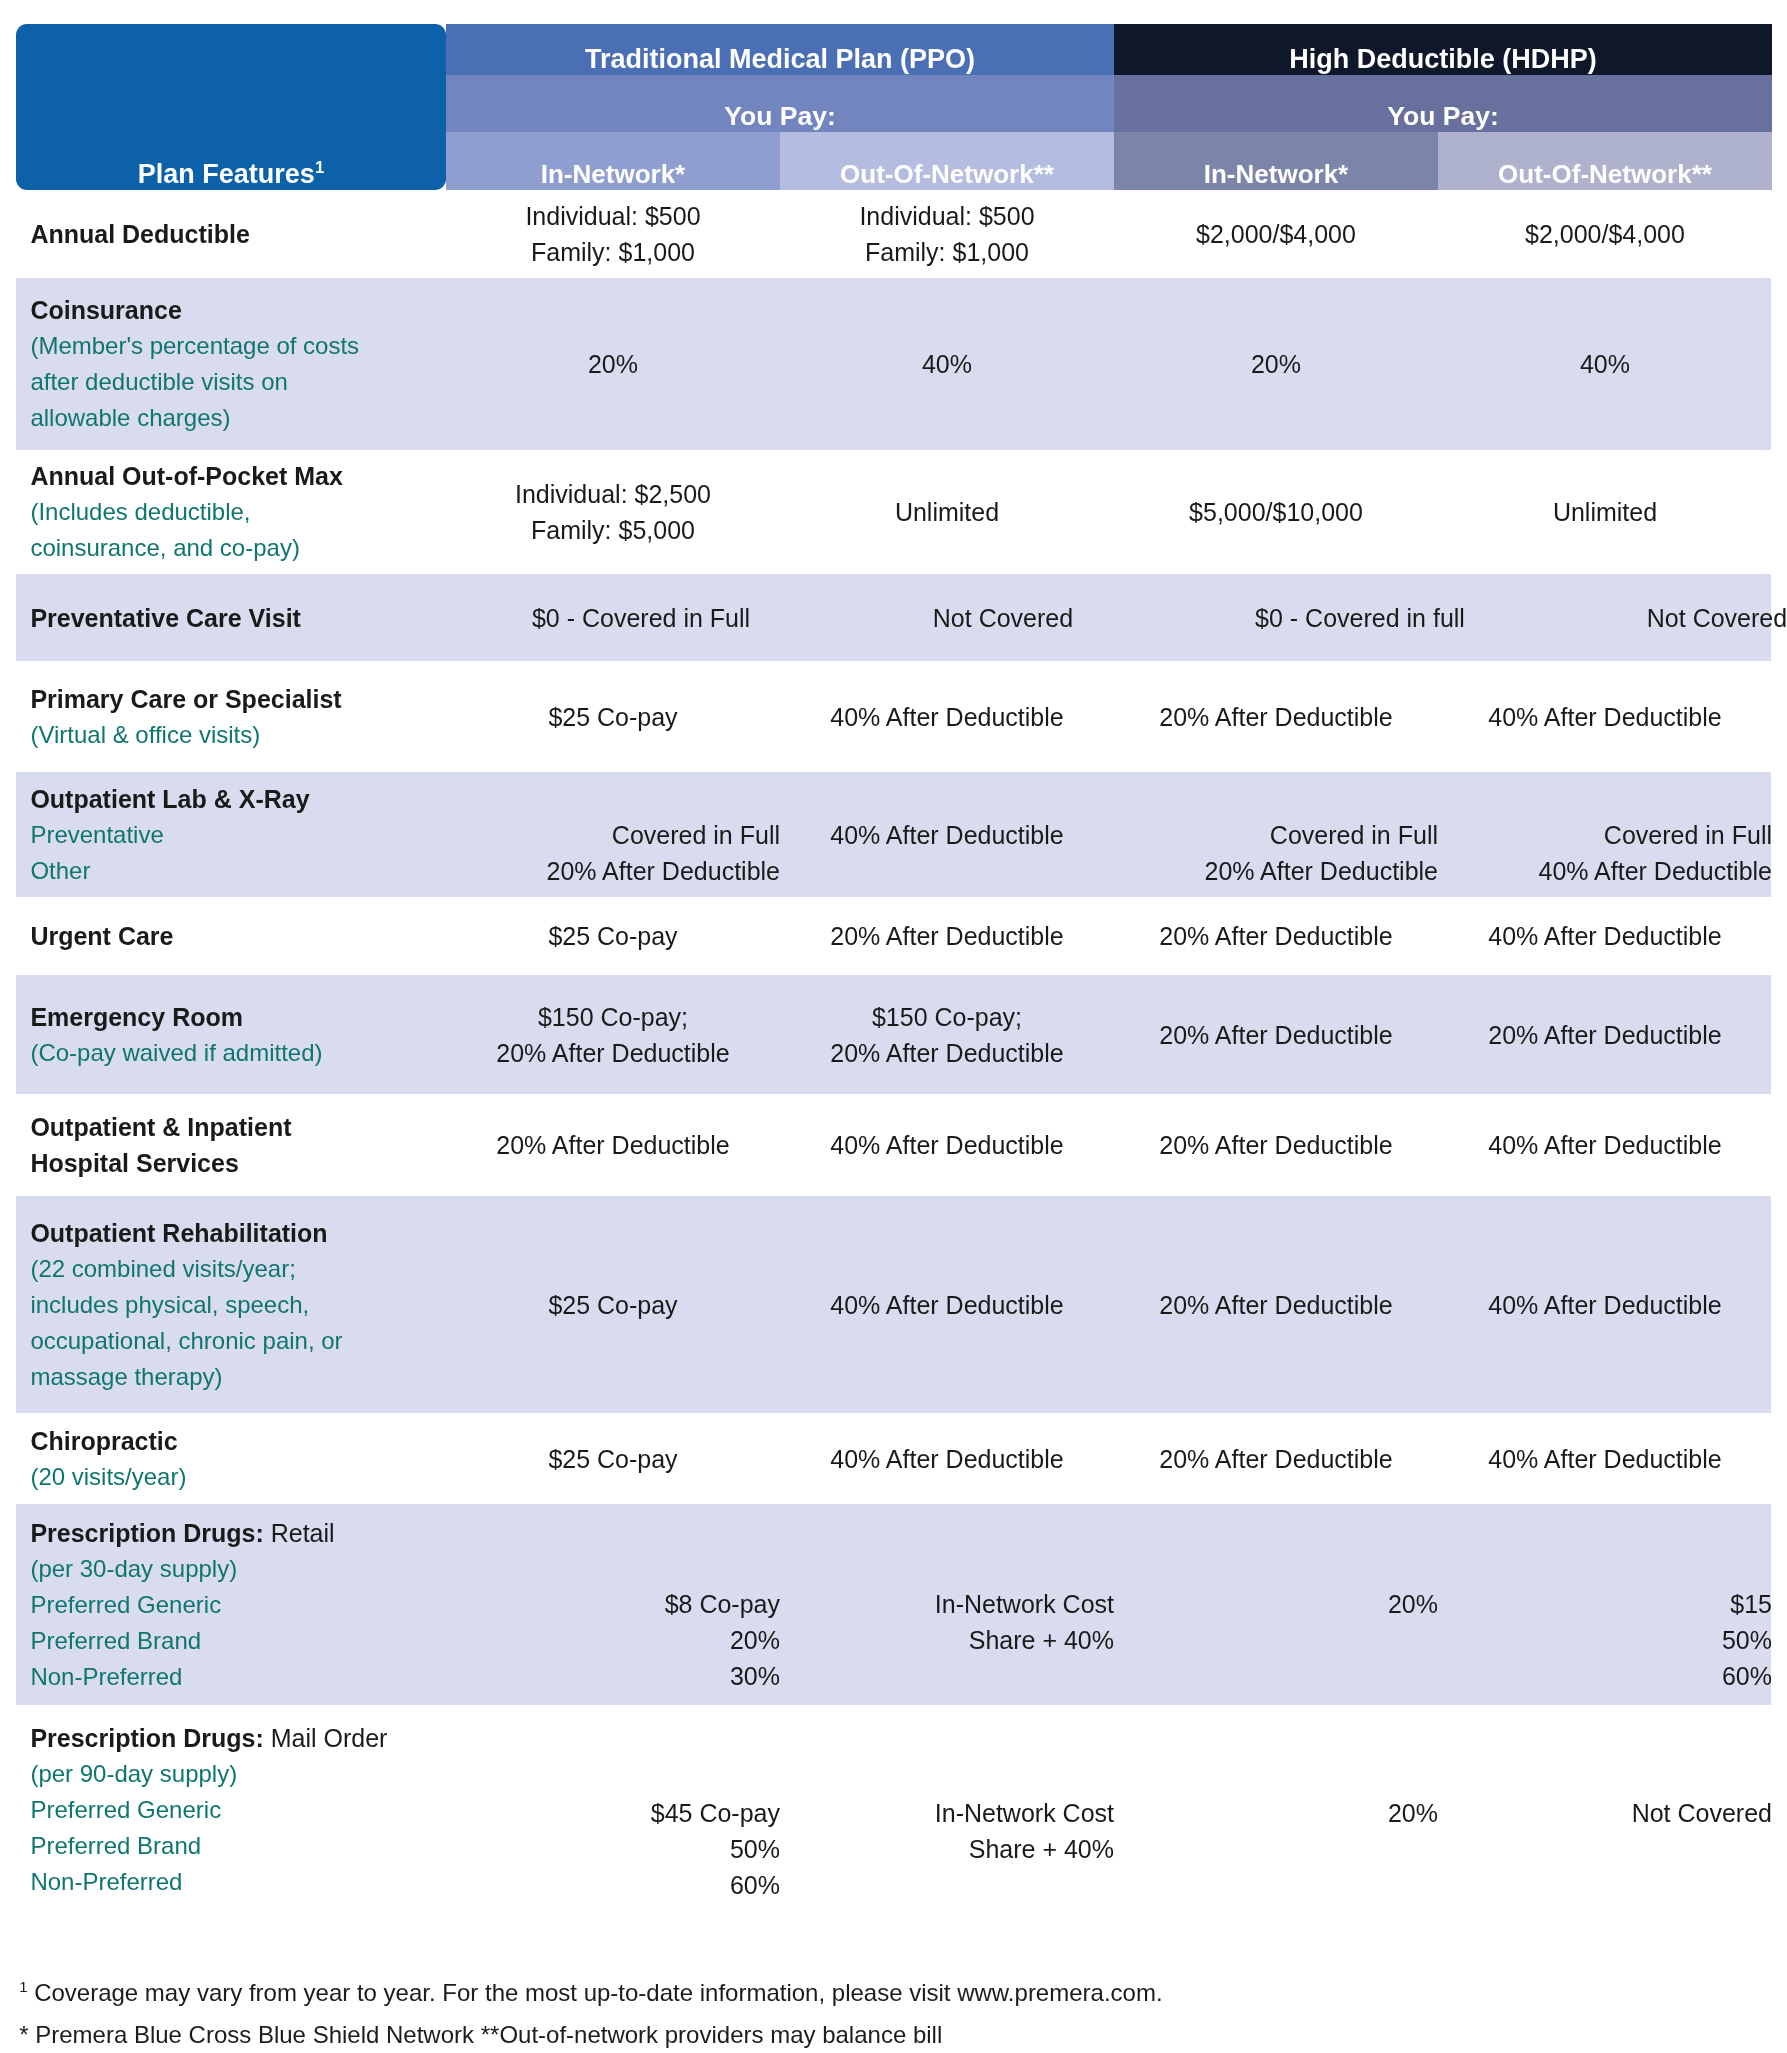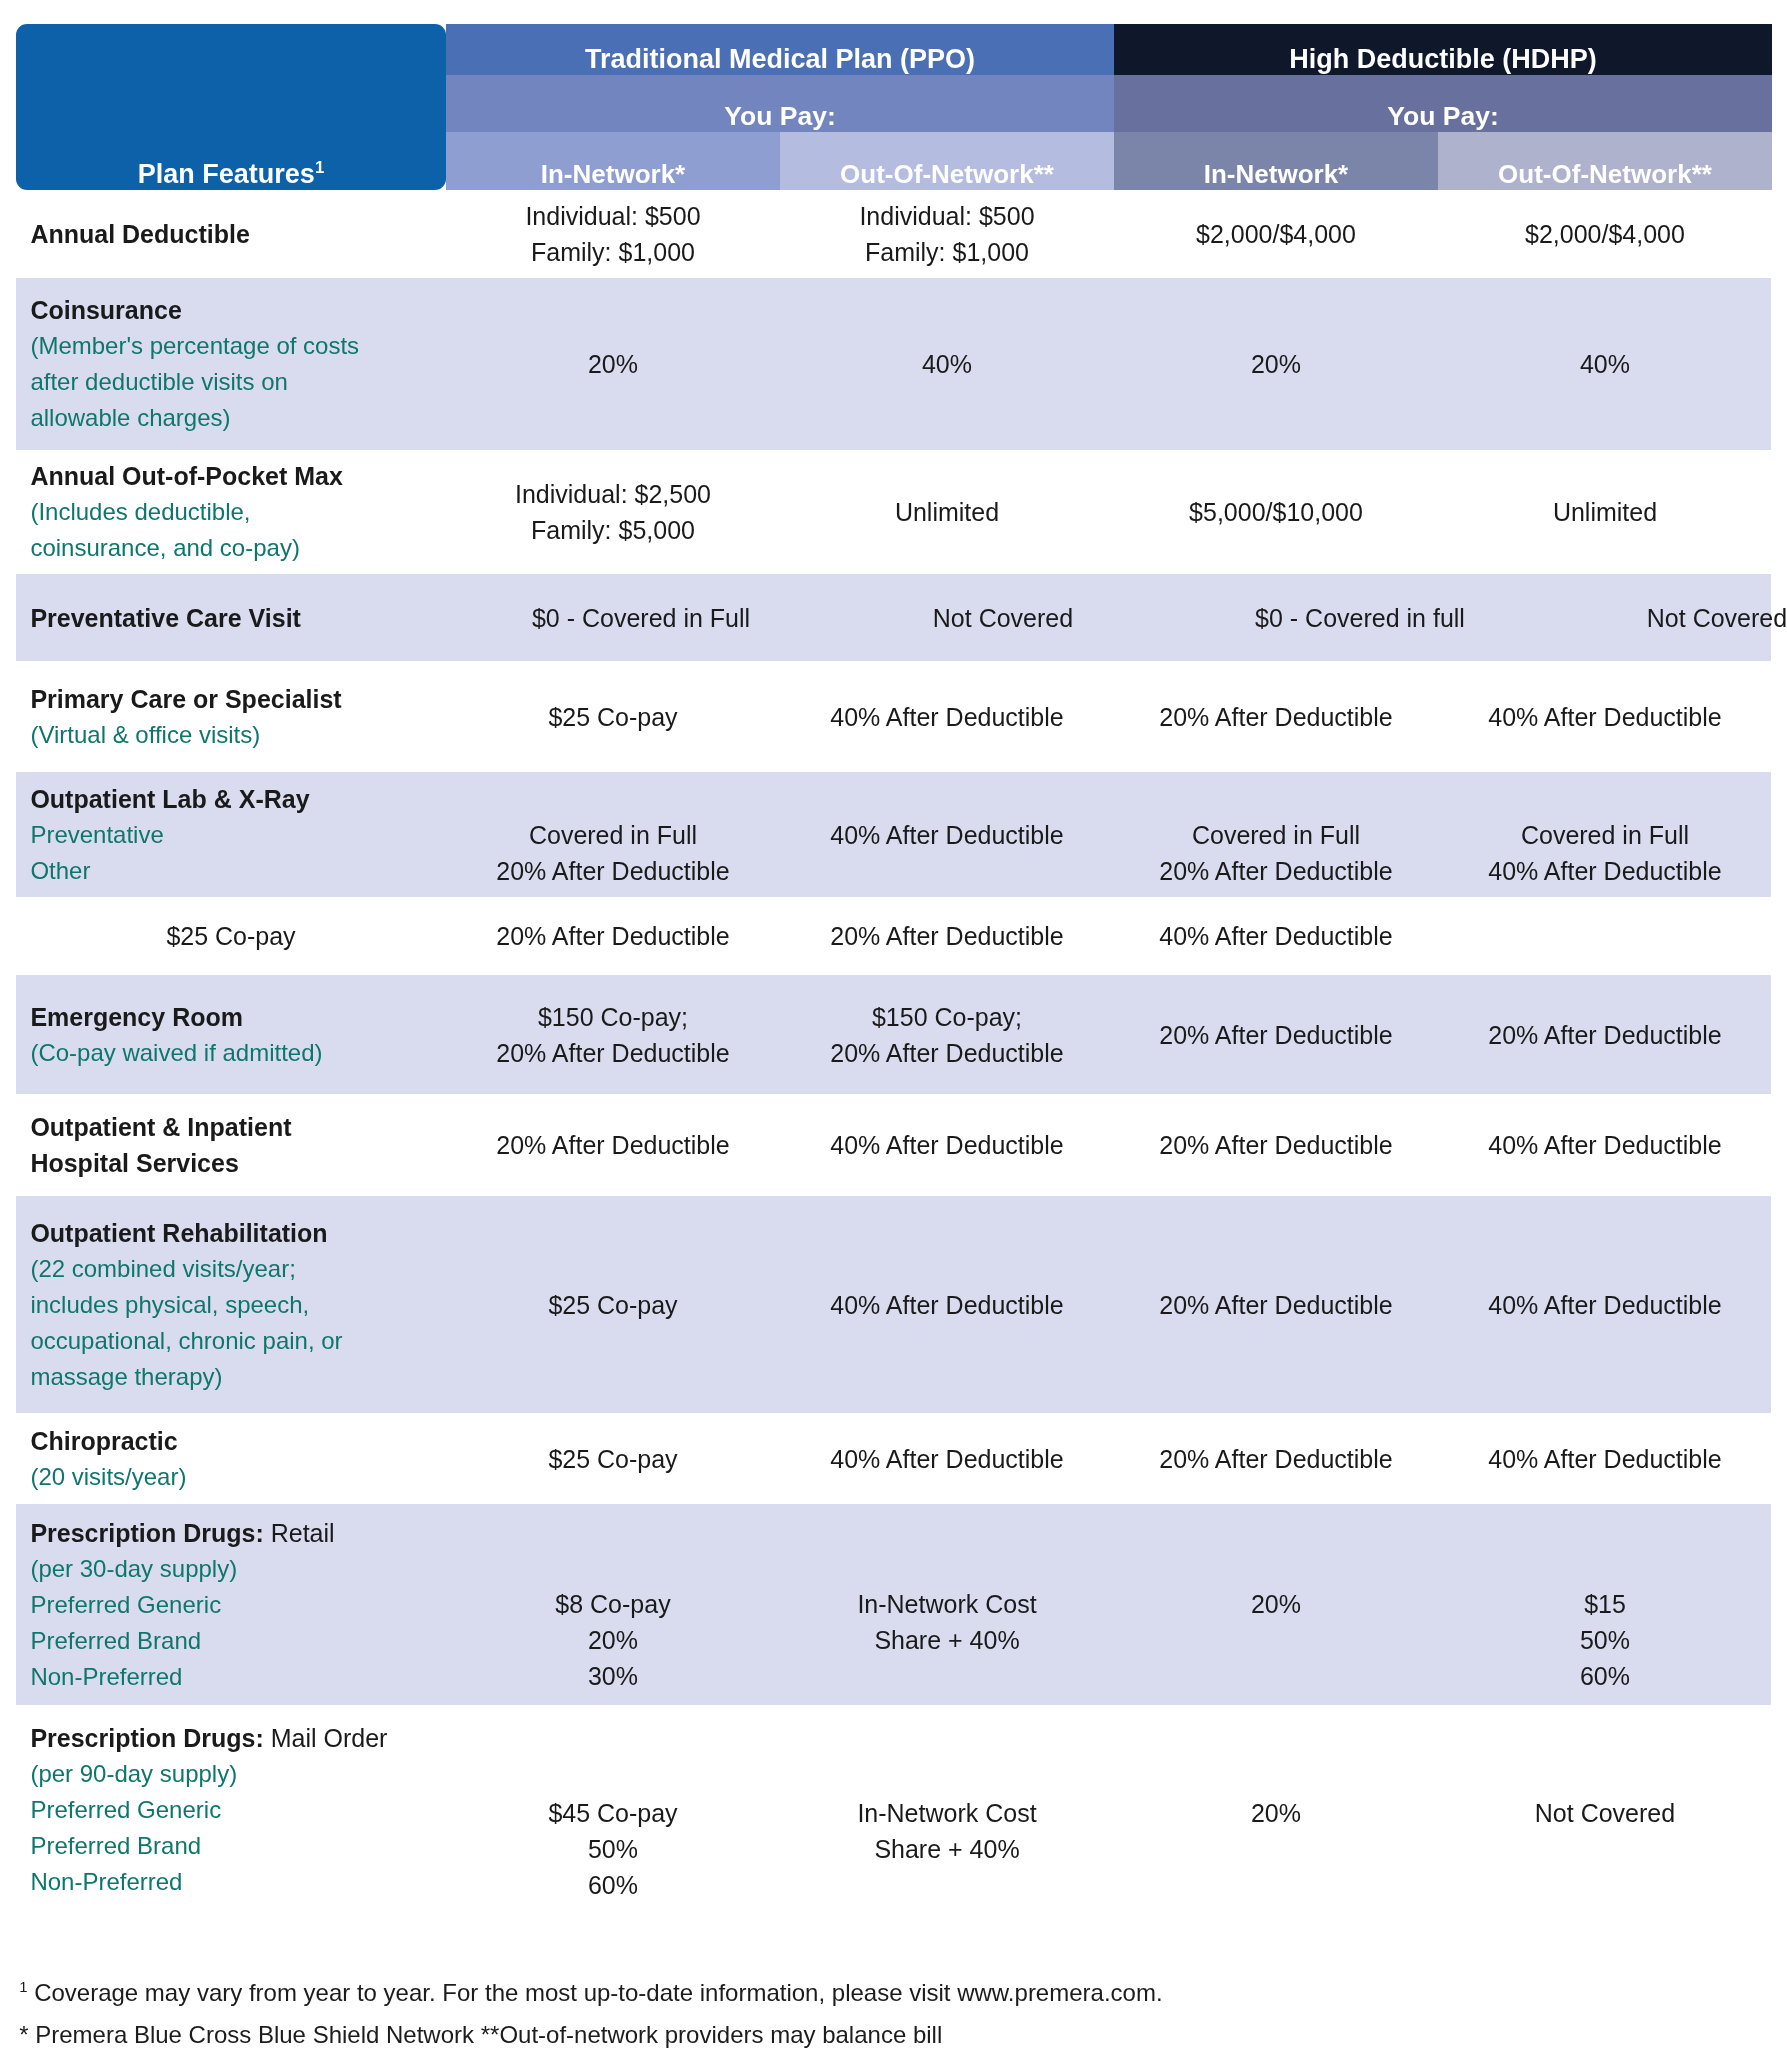--- a/index.html
+++ b/index.html
@@ -36,21 +36,21 @@
     grid-template-columns:430px 334px 334px 324px 334px;
   }
   .rows .row:nth-child(even){background:#d8dcee;}
   .cell{display:flex;flex-direction:column;justify-content:center;}
   .label{align-items:flex-start;padding:8px 9.6px 8px 14.4px;}
   .val{align-items:center;text-align:center;font-size:25px;line-height:36px;}
   .vline{display:block;}
   .feature-title{font-weight:bold;font-size:25px;line-height:36px;}
   .reg{font-weight:normal;}
   .subline{font-size:24px;line-height:36px;color:#0f766e;}
-  .end{justify-content:flex-end;}
+  .end{justify-content:flex-end;align-items:flex-end;}
   .pbA{padding-bottom:11.2px;}
   .pbB{padding-bottom:47px;}
   .pbC{padding-bottom:83px;}
   .pbS{padding-bottom:8px;}
 
   .r0{min-height:88px;}
   .r1{min-height:172px;}
   .r2{min-height:109px;}
   .r3{min-height:87px;gap:28px;}
   .r4{min-height:111px;}
@@ -221,20 +221,23 @@
         <span class="vline">Covered in Full</span>
         <span class="vline">20% After Deductible</span>
       </div>
       <div class="cell val end pbS">
         <span class="vline">Covered in Full</span>
         <span class="vline">40% After Deductible</span>
       </div>
     </div>
 
     <div class="row r6">
+      <div class="cell label">
+        <div class="feature-title">Urgent Care</div>
+      </div>
       <div class="cell val">
           <span class="vline">$25 Co-pay</span>
         </div>
       <div class="cell val">
           <span class="vline">20% After Deductible</span>
         </div>
       <div class="cell val">
           <span class="vline">20% After Deductible</span>
         </div>
       <div class="cell val">

